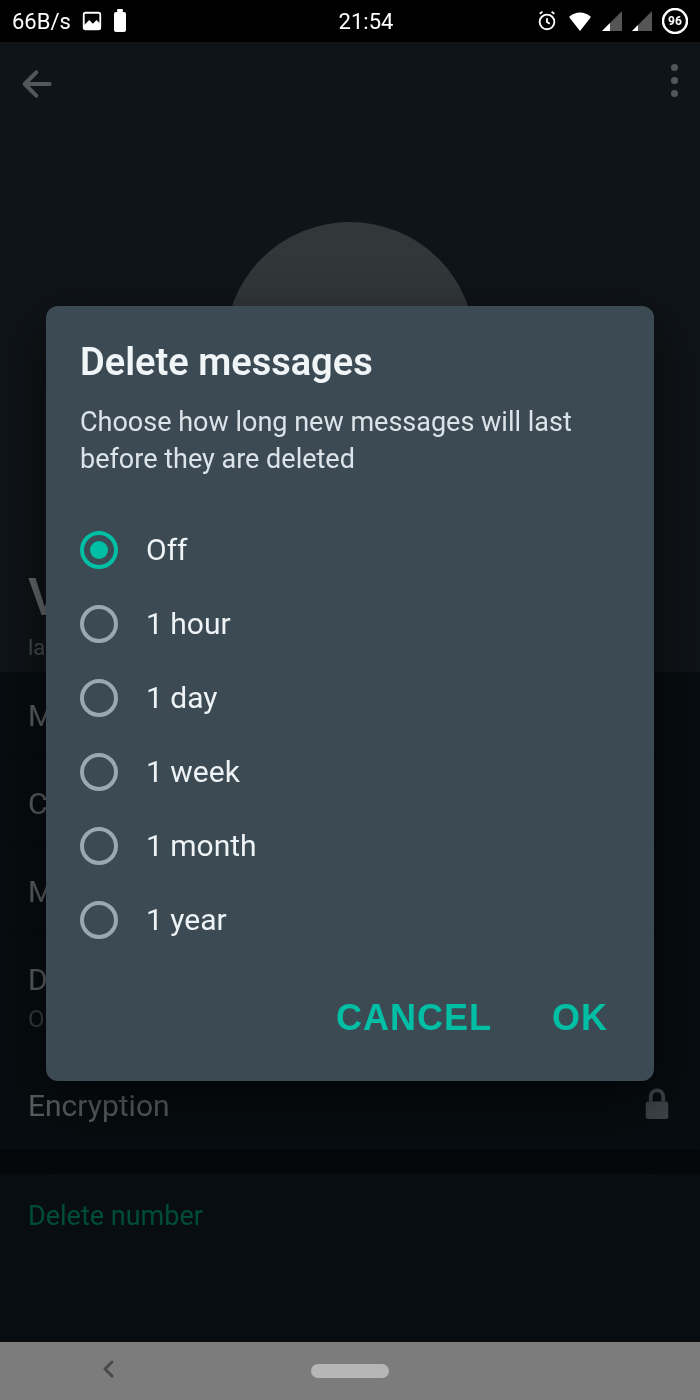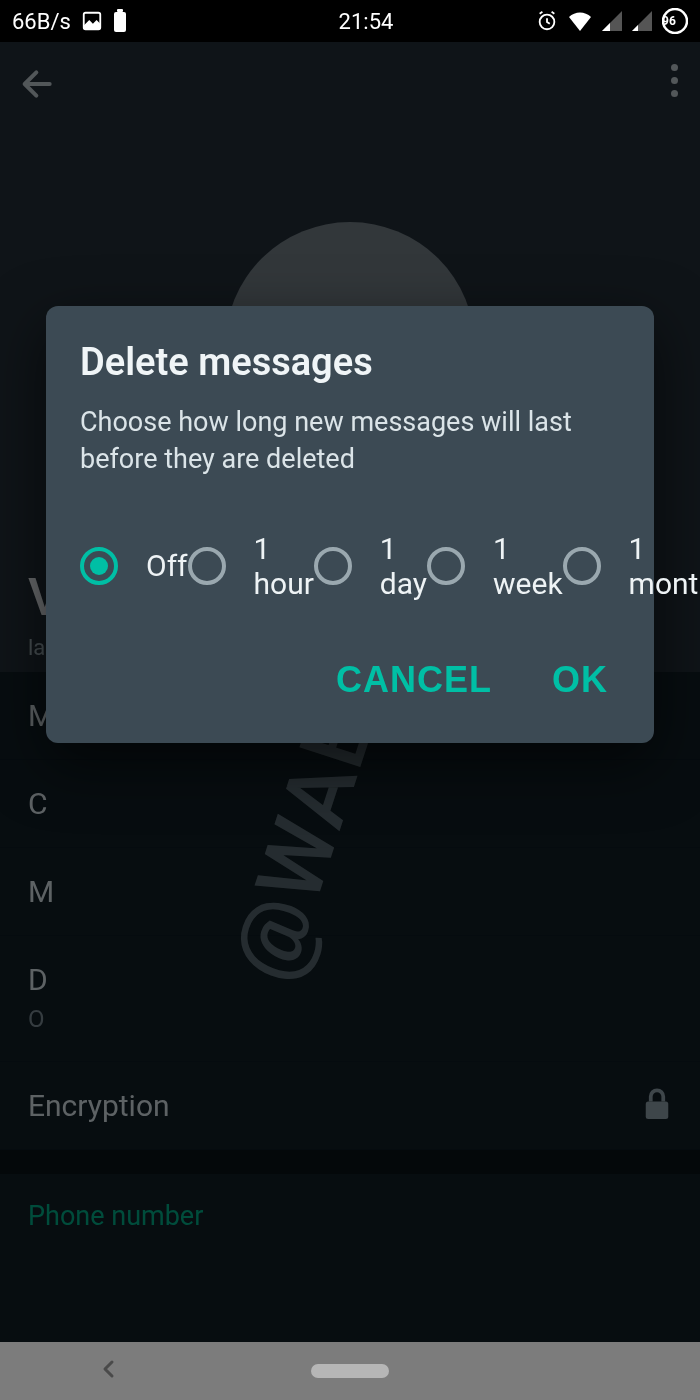--- a/index.html
+++ b/index.html
@@ -104,21 +104,21 @@
     font-weight: 600;
     margin-bottom: 20px;
     color: #f0f5f7;
   }
   .dialog-sub {
     font-size: 27px;
     line-height: 1.38;
     color: #dbe4e8;
     margin-bottom: 34px;
   }
-  .options { display:flex; flex-direction:row; }
+  .options { display:flex; flex-direction:column; }
   .option {
     display:flex; align-items:center; gap: 28px;
     padding: 18px 0;
     cursor: pointer;
   }
   .radio {
     width: 38px; height: 38px; border-radius: 50%;
     border: 4px solid #9aa8af;
     display:inline-flex; align-items:center; justify-content:center;
     flex-shrink:0;
@@ -211,21 +211,21 @@
     <span class="sb-icon">
       <svg width="20" height="20" viewBox="0 0 20 20">
           <path d="M0 20 L20 0 V20 Z" fill="#555"></path>
           <path d="M0 20 L6 14 V20 Z" fill="#fff"></path>
         </svg>
     </span>
     <span class="sb-icon" style="position:relative;">
       <svg width="26" height="26" viewBox="0 0 26 26">
           <circle cx="13" cy="13" r="12" fill="none" stroke="#fff" stroke-width="2.5"></circle>
         </svg>
-      <span style="position:absolute;left:0;top:0;width:26px;text-align:left;font-size:12px;line-height:26px;font-weight:700;">96</span>
+      <span style="position:absolute;left:0;top:0;width:26px;text-align:center;font-size:12px;line-height:26px;font-weight:700;">96</span>
     </span>
   </div>
 </div>
 
 <div class="bg">
   <div class="bg-header">
     <span class="bg-back">
       <svg width="40" height="40" viewBox="0 0 24 24" fill="none" stroke="#b7c0c6" stroke-width="2.4" stroke-linecap="round" stroke-linejoin="round">
           <path d="M19 12 H5"></path>
           <path d="M11 5 L4 12 L11 19"></path>
@@ -258,21 +258,21 @@
     <div class="bg-item">
       <div class="t1">Encryption</div>
       <span class="lock-icon">
         <svg width="30" height="36" viewBox="0 0 24 28" fill="#8a9ba4">
             <rect x="3" y="12" width="18" height="14" rx="2"></rect>
             <path d="M7 12 V8 a5 5 0 0 1 10 0 V12" fill="none" stroke="#8a9ba4" stroke-width="3"></path>
           </svg>
       </span>
     </div>
     <div class="bg-gap"></div>
-    <div class="phone-heading">Phone number</div>
+    <div class="phone-heading">Delete number</div>
   </div>
 </div>
 
 <div class="scrim"></div>
 
 <div class="watermark">@WABetaInfo</div>
 
 <div class="dialog">
   <div class="dialog-title">Delete messages</div>
   <div class="dialog-sub">Choose how long new messages will last before they are deleted</div>

